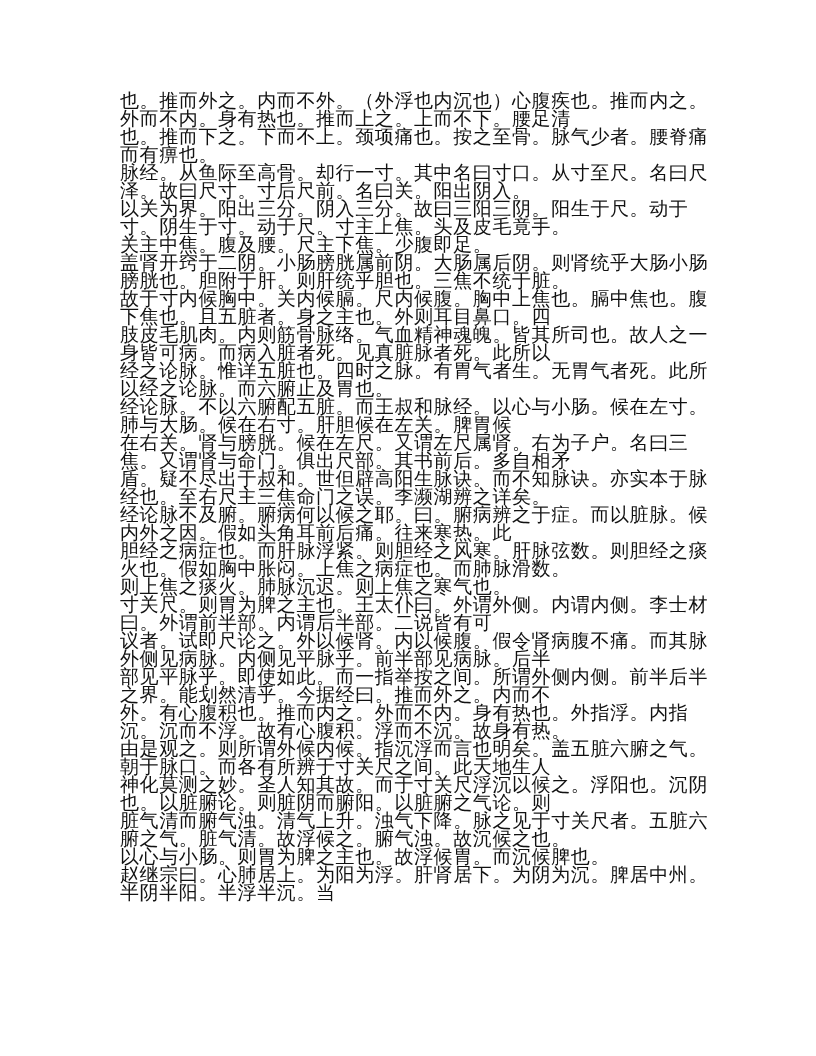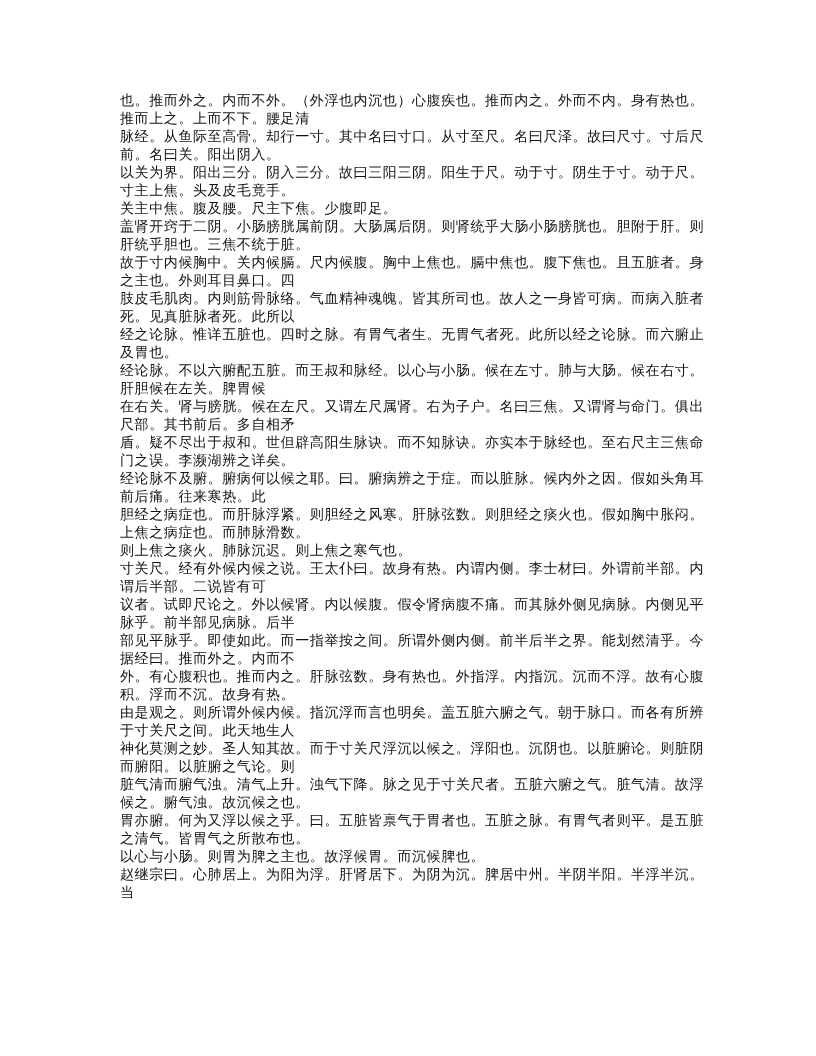--- a/index.html
+++ b/index.html
@@ -12,53 +12,53 @@
       height: 1056px;
       position: relative;
       overflow: hidden;
     }
     .page {
       position: absolute;
       left: 120px;
       top: 91px;
       width: 590px;
       font-family: "DejaVu Serif", "Liberation Serif", serif;
-      font-size: 14px;
+      font-size: 19px;
       line-height: 18px;
       color: #111111;
       letter-spacing: 0.6px;
     }
     .para {
       margin: 0;
       padding: 0;
       white-space: normal;
       word-break: break-all;
     }
   </style>
 </head>
 <body>
 
 <div class="page">
   <p class="para">也。推而外之。内而不外。（外浮也内沉也）心腹疾也。推而内之。外而不内。身有热也。推而上之。上而不下。腰足清</p>
+  <p class="para">也。推而下之。下而不上。颈项痛也。按之至骨。脉气少者。腰脊痛而有痹也。</p>
   <p class="para">脉经。从鱼际至高骨。却行一寸。其中名曰寸口。从寸至尺。名曰尺泽。故曰尺寸。寸后尺前。名曰关。阳出阴入。</p>
   <p class="para">以关为界。阳出三分。阴入三分。故曰三阳三阴。阳生于尺。动于寸。阴生于寸。动于尺。寸主上焦。头及皮毛竟手。</p>
   <p class="para">关主中焦。腹及腰。尺主下焦。少腹即足。</p>
   <p class="para">盖肾开窍于二阴。小肠膀胱属前阴。大肠属后阴。则肾统乎大肠小肠膀胱也。胆附于肝。则肝统乎胆也。三焦不统于脏。</p>
   <p class="para">故于寸内候胸中。关内候膈。尺内候腹。胸中上焦也。膈中焦也。腹下焦也。且五脏者。身之主也。外则耳目鼻口。四</p>
   <p class="para">肢皮毛肌肉。内则筋骨脉络。气血精神魂魄。皆其所司也。故人之一身皆可病。而病入脏者死。见真脏脉者死。此所以</p>
   <p class="para">经之论脉。惟详五脏也。四时之脉。有胃气者生。无胃气者死。此所以经之论脉。而六腑止及胃也。</p>
   <p class="para">经论脉。不以六腑配五脏。而王叔和脉经。以心与小肠。候在左寸。肺与大肠。候在右寸。肝胆候在左关。脾胃候</p>
   <p class="para">在右关。肾与膀胱。候在左尺。又谓左尺属肾。右为子户。名曰三焦。又谓肾与命门。俱出尺部。其书前后。多自相矛</p>
   <p class="para">盾。疑不尽出于叔和。世但辟高阳生脉诀。而不知脉诀。亦实本于脉经也。至右尺主三焦命门之误。李濒湖辨之详矣。</p>
   <p class="para">经论脉不及腑。腑病何以候之耶。曰。腑病辨之于症。而以脏脉。候内外之因。假如头角耳前后痛。往来寒热。此</p>
   <p class="para">胆经之病症也。而肝脉浮紧。则胆经之风寒。肝脉弦数。则胆经之痰火也。假如胸中胀闷。上焦之病症也。而肺脉滑数。</p>
   <p class="para">则上焦之痰火。肺脉沉迟。则上焦之寒气也。</p>
-  <p class="para">寸关尺。经有外候内候之说。王太仆曰。故身有热。内谓内侧。李士材曰。外谓前半部。内谓后半部。二说皆有可</p>
+  <p class="para">寸关尺。则胃为脾之主也。王太仆曰。外谓外侧。内谓内侧。李士材曰。外谓前半部。内谓后半部。二说皆有可</p>
   <p class="para">议者。试即尺论之。外以候肾。内以候腹。假令肾病腹不痛。而其脉外侧见病脉。内侧见平脉乎。前半部见病脉。后半</p>
   <p class="para">部见平脉乎。即使如此。而一指举按之间。所谓外侧内侧。前半后半之界。能划然清乎。今据经曰。推而外之。内而不</p>
-  <p class="para">外。有心腹积也。推而内之。肝脉弦数。身有热也。外指浮。内指沉。沉而不浮。故有心腹积。浮而不沉。故身有热。</p>
+  <p class="para">外。有心腹积也。推而内之。外而不内。身有热也。外指浮。内指沉。沉而不浮。故有心腹积。浮而不沉。故身有热。</p>
   <p class="para">由是观之。则所谓外候内候。指沉浮而言也明矣。盖五脏六腑之气。朝于脉口。而各有所辨于寸关尺之间。此天地生人</p>
   <p class="para">神化莫测之妙。圣人知其故。而于寸关尺浮沉以候之。浮阳也。沉阴也。以脏腑论。则脏阴而腑阳。以脏腑之气论。则</p>
   <p class="para">脏气清而腑气浊。清气上升。浊气下降。脉之见于寸关尺者。五脏六腑之气。脏气清。故浮候之。腑气浊。故沉候之也。</p>
-  <p class="para">胃亦腑。何为又浮以候之乎。曰。五脏皆禀气于胃者也。五脏之脉。有胃气者则平。是五脏之清气。皆胃气之所散布也。</p>
   <p class="para">以心与小肠。则胃为脾之主也。故浮候胃。而沉候脾也。</p>
   <p class="para">赵继宗曰。心肺居上。为阳为浮。肝肾居下。为阴为沉。脾居中州。半阴半阳。半浮半沉。当</p>
 </div>
 
 </body></html>

